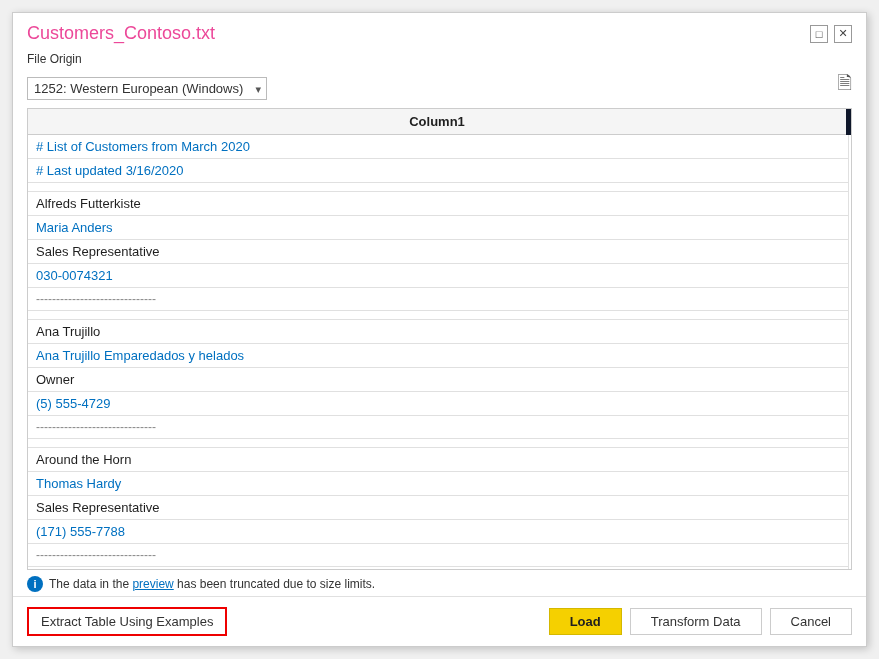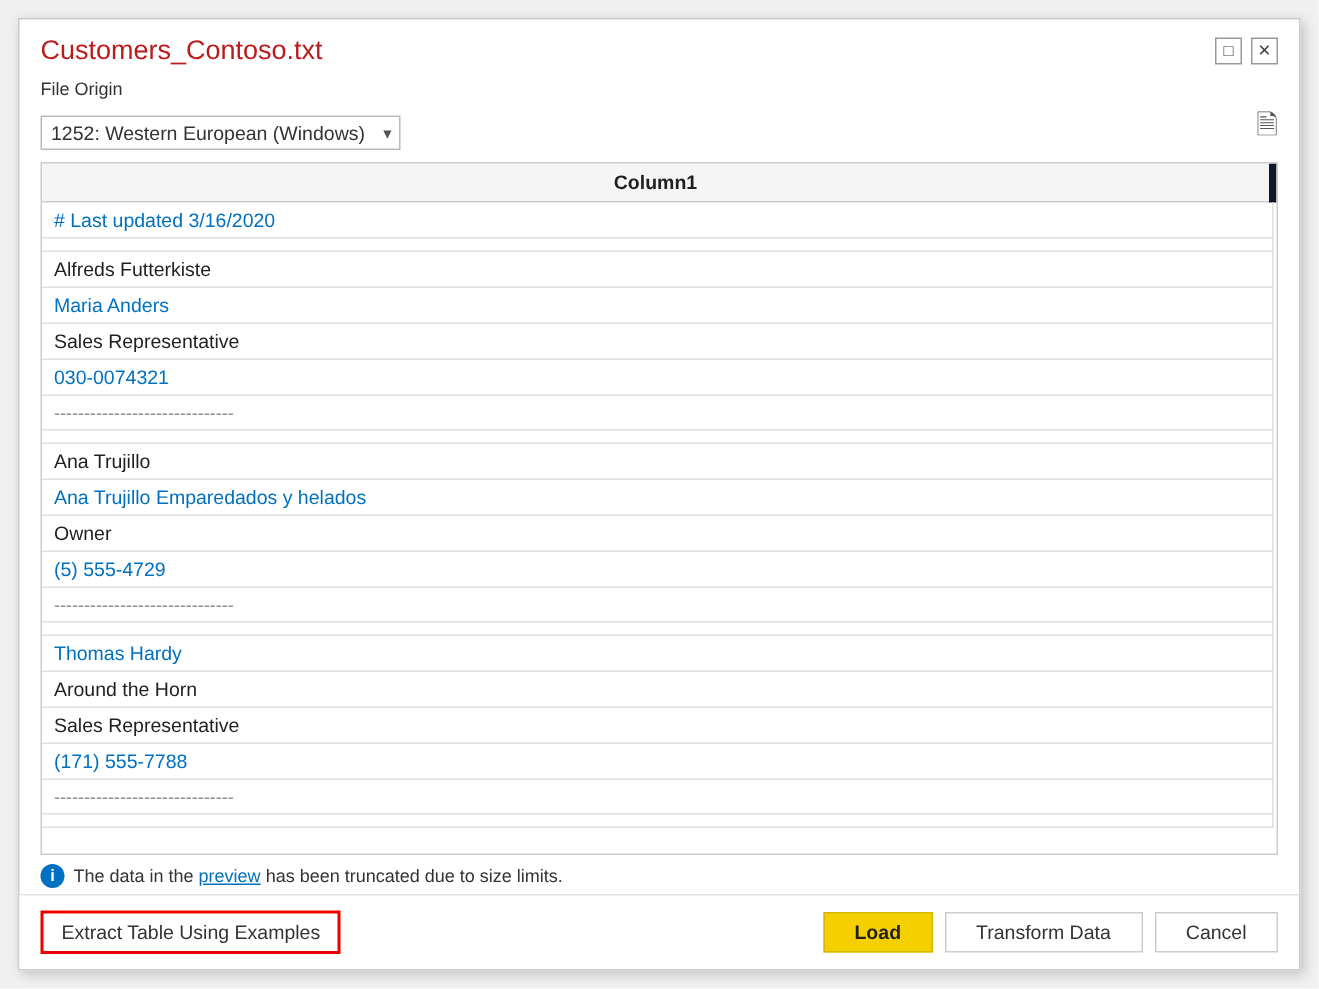--- a/index.html
+++ b/index.html
@@ -26,21 +26,21 @@
     }
     .title-bar {
       display: flex;
       align-items: center;
       justify-content: space-between;
       padding: 10px 14px 6px 14px;
     }
     .title-bar-title {
       font-size: 18px;
       font-weight: 400;
-      color: #b91c1c;
+      color: #ec4899;
     }
     .title-bar-controls {
       display: flex;
       gap: 6px;
     }
     .title-btn {
       width: 18px;
       height: 18px;
       border: 1px solid #999;
       background: transparent;
@@ -235,20 +235,23 @@
 
     <div class="table-wrapper">
       <div class="table-scroll">
         <table>
           <thead>
             <tr>
               <th>Column1</th>
             </tr>
           </thead>
           <tbody id="table-body">
+          <tr>
+                <td class="cell-blue"># List of Customers from March 2020</td>
+              </tr>
               <tr>
                 <td class="cell-blue"># Last updated 3/16/2020</td>
               </tr>
               <tr>
                 <td></td>
               </tr>
               <tr>
                 <td>Alfreds Futterkiste</td>
               </tr>
               <tr>
@@ -278,24 +281,24 @@
               <tr>
                 <td class="cell-blue">(5) 555-4729</td>
               </tr>
               <tr>
                 <td class="cell-muted">------------------------------</td>
               </tr>
               <tr>
                 <td></td>
               </tr>
               <tr>
+                <td>Around the Horn</td>
+              </tr>
+              <tr>
                 <td class="cell-blue">Thomas Hardy</td>
-              </tr>
-              <tr>
-                <td>Around the Horn</td>
               </tr>
               <tr>
                 <td>Sales Representative</td>
               </tr>
               <tr>
                 <td class="cell-blue">(171) 555-7788</td>
               </tr>
               <tr>
                 <td class="cell-muted">------------------------------</td>
               </tr>

